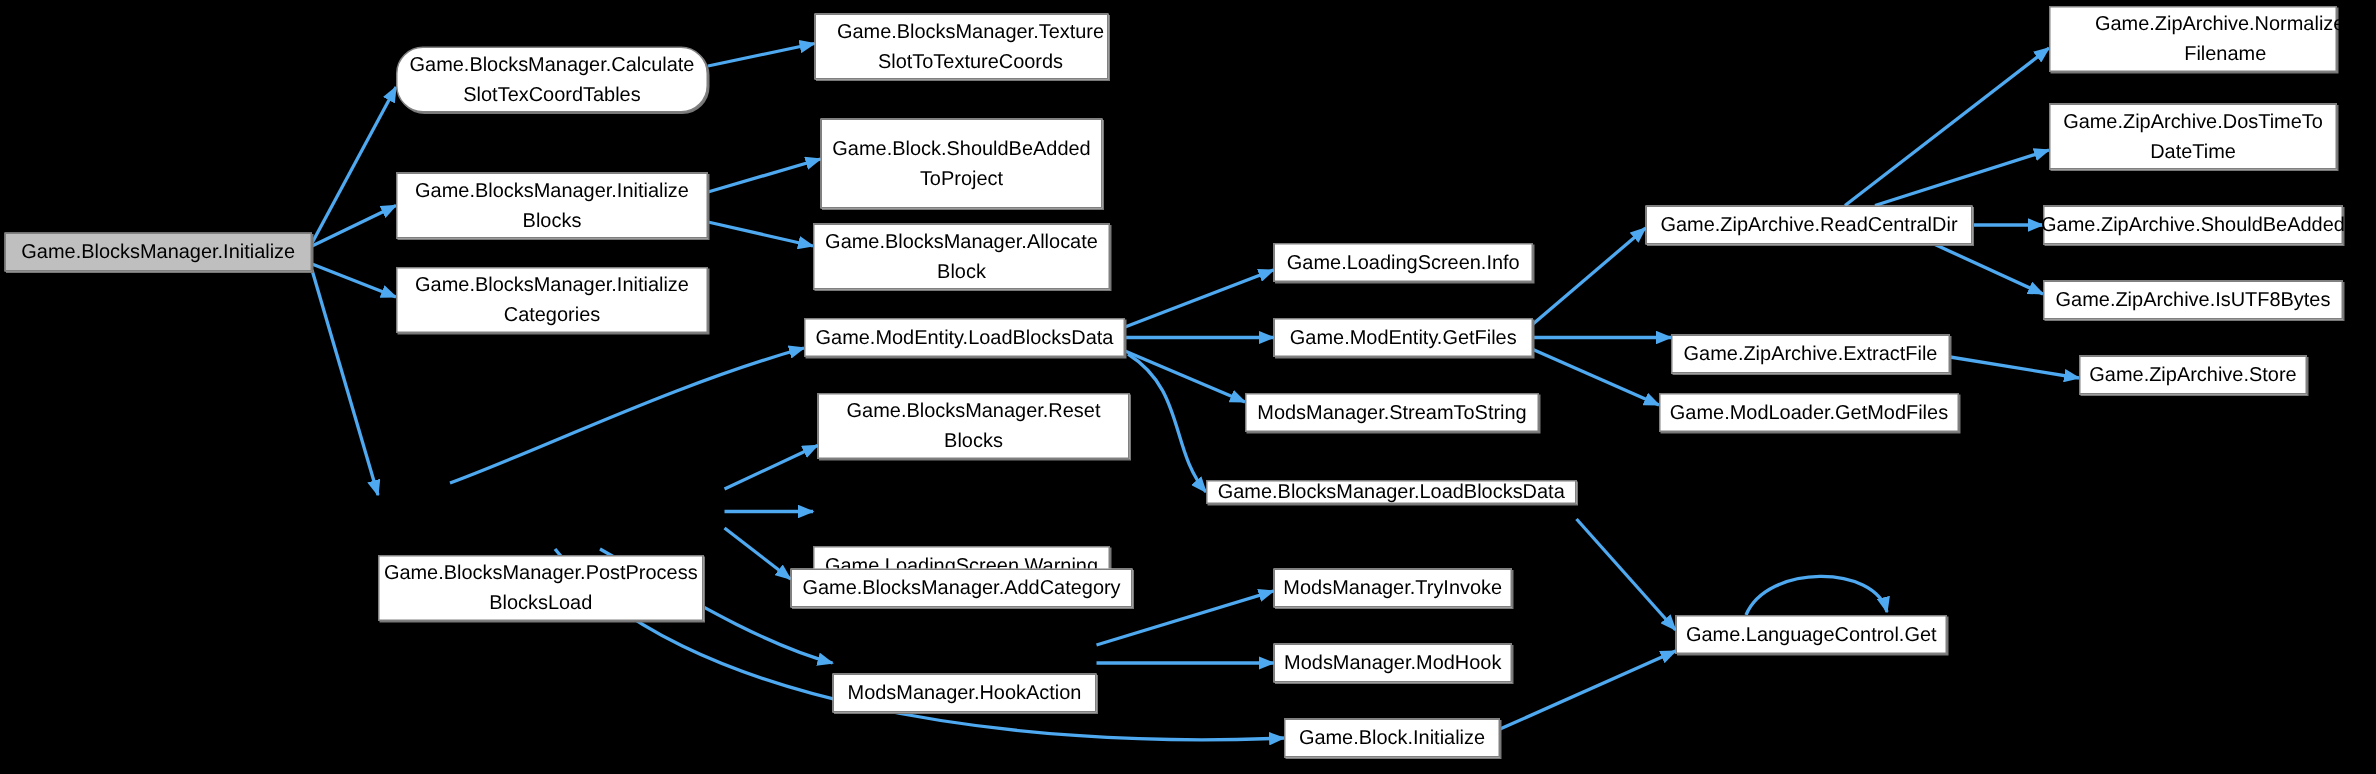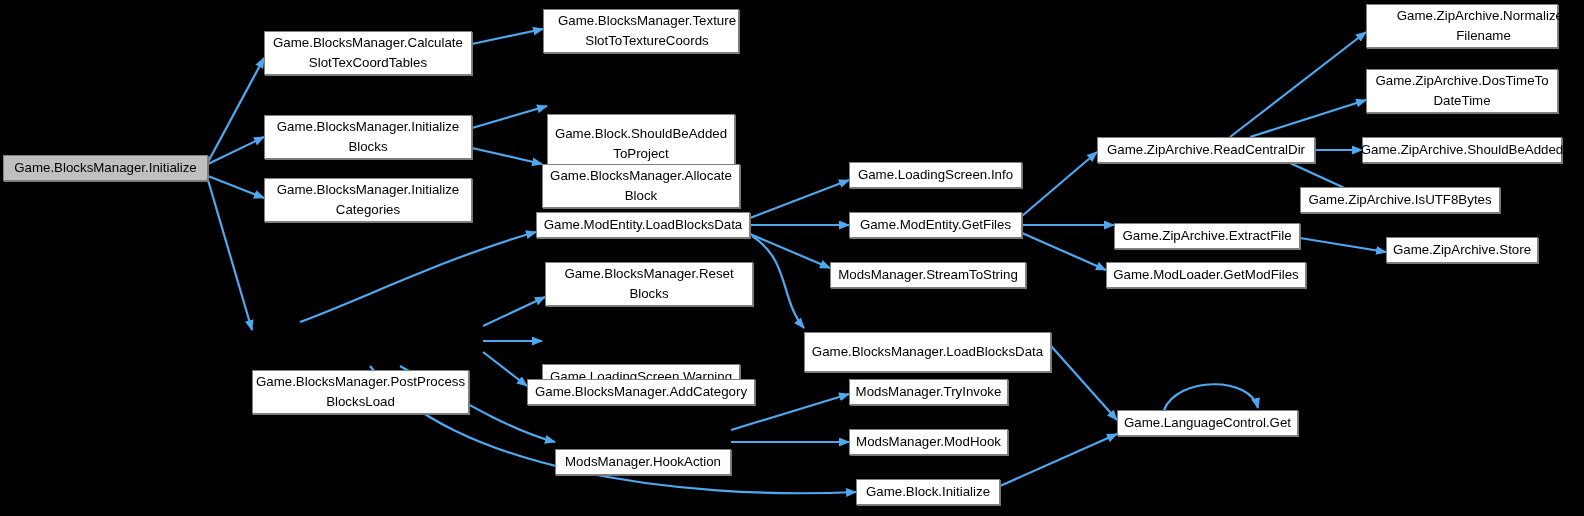--- a/index.html
+++ b/index.html
@@ -71,52 +71,52 @@
         <path d="M 370,366 C 450,470 680,500 856,492" stroke="#4ea9f0" stroke-width="2.2" fill="none" marker-end="url(#ah)"></path>
         <path d="M 731,430 L 849,394" stroke="#4ea9f0" stroke-width="2.2" fill="none" marker-end="url(#ah)"></path>
         <path d="M 731,442 L 849,442" stroke="#4ea9f0" stroke-width="2.2" fill="none" marker-end="url(#ah)"></path>
         <path d="M 1051,346 L 1117,420" stroke="#4ea9f0" stroke-width="2.2" fill="none" marker-end="url(#ah)"></path>
         <path d="M 1000,486 L 1117,434" stroke="#4ea9f0" stroke-width="2.2" fill="none" marker-end="url(#ah)"></path>
         <path d="M 1164,410 C 1178,376 1250,376 1258,408" stroke="#4ea9f0" stroke-width="2.2" fill="none" marker-end="url(#ah)"></path>
       </g>
   </svg>
   <div id="node-layer">
       <div class="node root" style="left: 3px; top: 155px; width: 205px; height: 26px;"><span>Game.BlocksManager.Initialize</span></div>
-      <div class="node" style="left: 264px; top: 31px; width: 208px; height: 44px;"><span>Game.BlocksManager.Calculate
+      <div class="node" style="left: 264px; top: 31px; width: 208px; height: 44px; border-radius: 18px;"><span>Game.BlocksManager.Calculate
 SlotTexCoordTables</span></div>
       <div class="node" style="left: 264px; top: 115px; width: 208px; height: 44px;"><span>Game.BlocksManager.Initialize
 Blocks</span></div>
       <div class="node" style="left: 264px; top: 178px; width: 208px; height: 44px;"><span>Game.BlocksManager.Initialize
 Categories</span></div>
       <div class="node" style="left: 543px; top: 9px; width: 196px; height: 44px; padding-left: 16px;"><span>Game.BlocksManager.Texture
 SlotToTextureCoords</span></div>
-      <div class="node" style="left: 547px; top: 79px; width: 188px; height: 60px; margin-top: 35px;"><span>Game.Block.ShouldBeAdded
+      <div class="node" style="left: 547px; top: 79px; width: 188px; height: 60px;"><span>Game.Block.ShouldBeAdded
 ToProject</span></div>
-      <div class="node" style="left: 542px; top: 149px; width: 198px; height: 44px; margin-top: 15px;"><span>Game.BlocksManager.Allocate
+      <div class="node" style="left: 542px; top: 149px; width: 198px; height: 44px;"><span>Game.BlocksManager.Allocate
 Block</span></div>
       <div class="node" style="left: 536px; top: 212px; width: 214px; height: 26px;"><span>Game.ModEntity.LoadBlocksData</span></div>
       <div class="node" style="left: 849px; top: 162px; width: 173px; height: 26px;"><span>Game.LoadingScreen.Info</span></div>
       <div class="node" style="left: 849px; top: 212px; width: 173px; height: 26px;"><span>Game.ModEntity.GetFiles</span></div>
       <div class="node" style="left: 830px; top: 262px; width: 196px; height: 26px;"><span>ModsManager.StreamToString</span></div>
       <div class="node" style="left: 545px; top: 262px; width: 208px; height: 44px;"><span>Game.BlocksManager.Reset
 Blocks</span></div>
       <div class="node" style="left: 542px; top: 328px; width: 198px; height: 26px; margin-top: 36px;"><span>Game.LoadingScreen.Warning</span></div>
-      <div class="node" style="left: 804px; top: 332px; width: 247px; height: 40px;"><span>Game.BlocksManager.LoadBlocksData</span></div>
+      <div class="node" style="left: 804px; top: 320px; width: 247px; height: 16px;"><span>Game.BlocksManager.LoadBlocksData</span></div>
       <div class="node" style="left: 527px; top: 379px; width: 228px; height: 26px;"><span>Game.BlocksManager.AddCategory</span></div>
       <div class="node" style="left: 555px; top: 429px; width: 176px; height: 26px; margin-top: 20px;"><span>ModsManager.HookAction</span></div>
       <div class="node" style="left: 849px; top: 379px; width: 159px; height: 26px;"><span>ModsManager.TryInvoke</span></div>
       <div class="node" style="left: 849px; top: 429px; width: 159px; height: 26px;"><span>ModsManager.ModHook</span></div>
       <div class="node" style="left: 856px; top: 479px; width: 144px; height: 26px;"><span>Game.Block.Initialize</span></div>
       <div class="node" style="left: 1097px; top: 137px; width: 218px; height: 26px;"><span>Game.ZipArchive.ReadCentralDir</span></div>
       <div class="node" style="left: 1114px; top: 212px; width: 186px; height: 26px; margin-top: 11px;"><span>Game.ZipArchive.ExtractFile</span></div>
       <div class="node" style="left: 1106px; top: 262px; width: 200px; height: 26px;"><span>Game.ModLoader.GetModFiles</span></div>
       <div class="node" style="left: 1366px; top: 4px; width: 192px; height: 44px; padding-left: 47px;"><span>Game.ZipArchive.Normalized
 Filename</span></div>
       <div class="node" style="left: 1366px; top: 69px; width: 192px; height: 44px;"><span>Game.ZipArchive.DosTimeTo
 DateTime</span></div>
       <div class="node" style="left: 1362px; top: 137px; width: 200px; height: 26px;"><span>Game.ZipArchive.ShouldBeAdded</span></div>
-      <div class="node" style="left: 1300px; top: 187px; width: 200px; height: 26px;"><span>Game.ZipArchive.IsUTF8Bytes</span></div>
+      <div class="node" style="left: 1362px; top: 187px; width: 200px; height: 26px;"><span>Game.ZipArchive.IsUTF8Bytes</span></div>
       <div class="node" style="left: 1386px; top: 237px; width: 152px; height: 26px;"><span>Game.ZipArchive.Store</span></div>
       <div class="node" style="left: 252px; top: 322px; width: 217px; height: 44px; margin-top: 48px;"><span>Game.BlocksManager.PostProcess
 BlocksLoad</span></div>
       <div class="node" style="left: 1117px; top: 410px; width: 181px; height: 26px;"><span>Game.LanguageControl.Get</span></div>
     </div>
 </div>
 
 </body></html>

